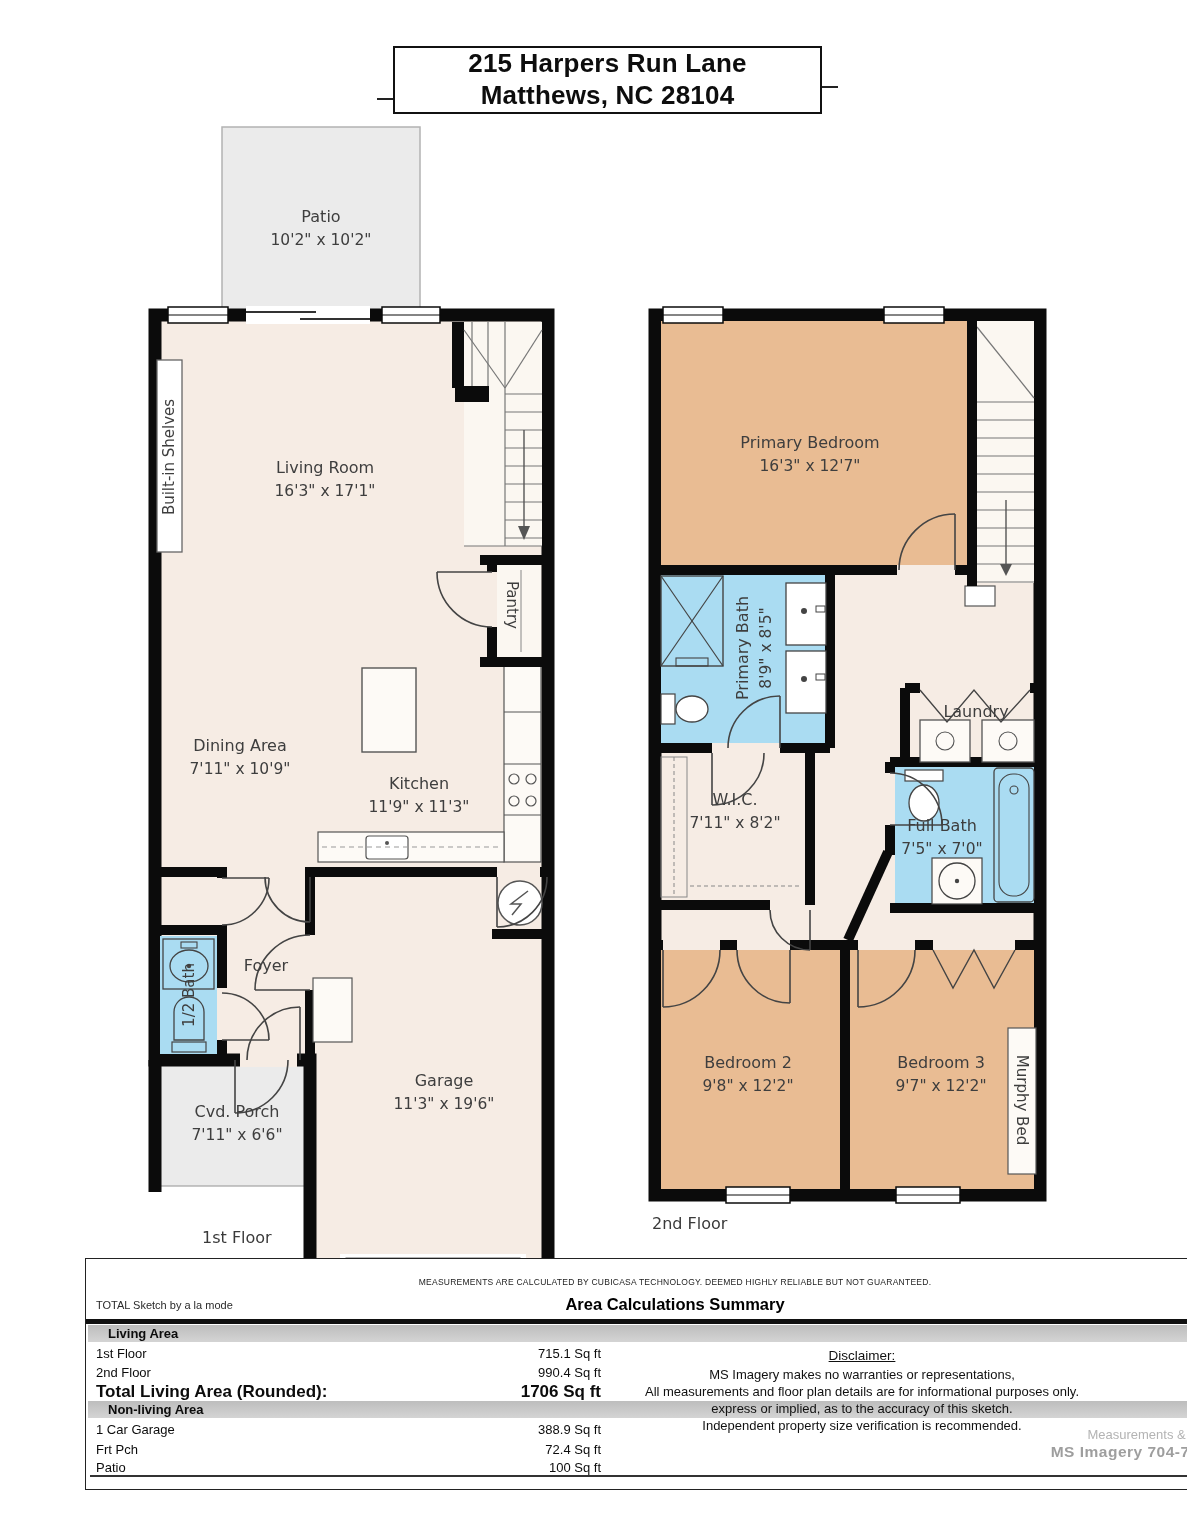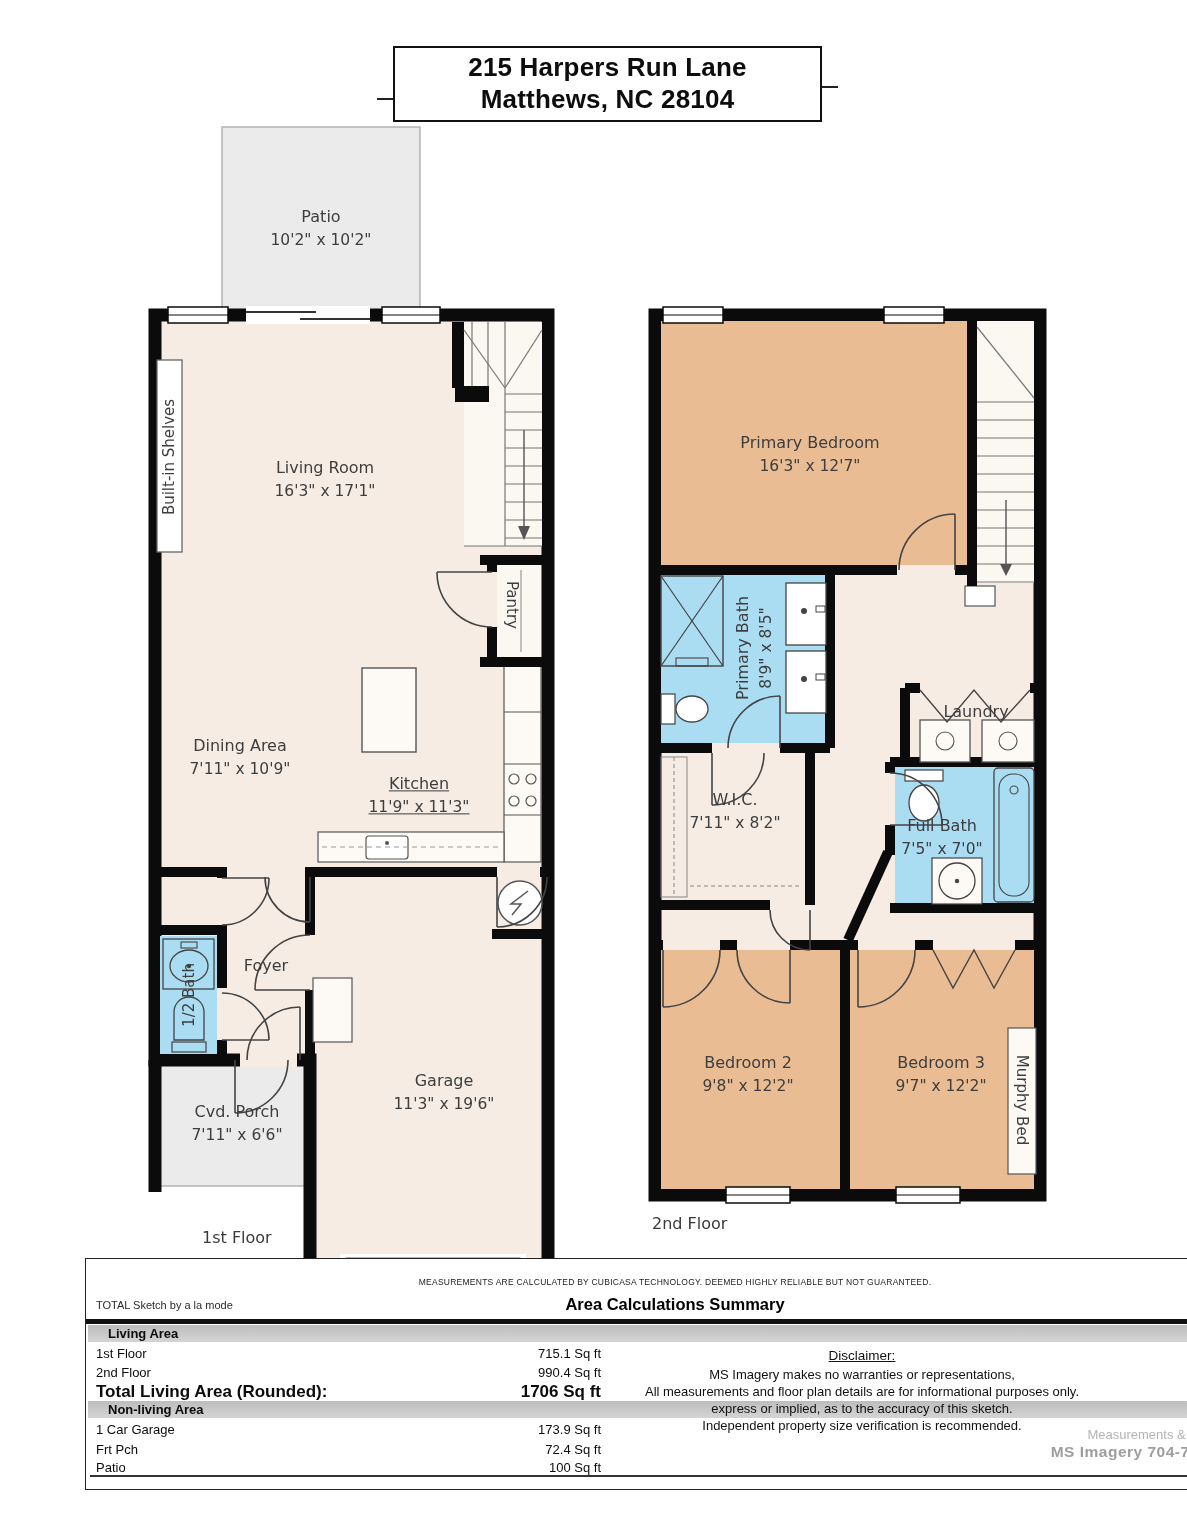--- a/index.html
+++ b/index.html
@@ -1,23 +1,23 @@
 <!DOCTYPE html>
 <html><head>
 <meta charset="utf-8">
 <style>
   html,body{margin:0;padding:0;background:#fff;}
   .canvas{position:relative;width:1187px;height:1536px;background:#ffffff;overflow:hidden;
           font-family:"DejaVu Sans",sans-serif;}
   .plans{position:absolute;left:0;top:0;}
 
   
-  .title-box{position:absolute;left:393px;top:46px;width:429px;height:76px;background:#fff;
+  .title-box{position:absolute;left:393px;top:46px;width:429px;height:68px;background:#fff;
              border:2.5px solid #111;box-sizing:border-box;display:flex;flex-direction:column;
-             align-items:center;justify-content:center;z-index:4;}
+             align-items:center;justify-content:flex-end;z-index:4;}
   .title-box .t{font-family:"Liberation Sans",sans-serif;font-size:26px;font-weight:600;
                 color:#0d0d0d;line-height:1.23;letter-spacing:.2px;}
   .stub{position:absolute;height:2px;background:#222;z-index:3;}
 
   
   .lbl{position:absolute;transform:translate(-50%,-50%);text-align:center;color:#3e3e3e;
        font-size:16px;line-height:1.5;white-space:nowrap;z-index:5;}
   .lbl .d{display:block;font-size:15.5px;}
   .rot-ccw{transform:translate(-50%,-50%) rotate(-90deg);}
   .rot-cw{transform:translate(-50%,-50%) rotate(90deg);}
@@ -300,21 +300,21 @@
   <div class="lbl" style="left:321px;top:229px;">
     <span>Patio</span><span class="d">10'2" x 10'2"</span></div>
   <div class="lbl" style="left:325px;top:480px;">
     <span>Living Room</span><span class="d">16'3" x 17'1"</span></div>
   <div class="lbl rot-ccw sm" style="left:169px;top:457px;">
     <span>Built-in Shelves</span></div>
   <div class="lbl rot-cw sm" style="left:512px;top:605px;">
     <span>Pantry</span></div>
   <div class="lbl" style="left:240px;top:758px;">
     <span>Dining Area</span><span class="d">7'11" x 10'9"</span></div>
-  <div class="lbl" style="left:419px;top:796px;text-decoration:underline;">
+  <div class="lbl" style="left:419px;top:796px;">
     <span>Kitchen</span><span class="d">11'9" x 11'3"</span></div>
   <div class="lbl" style="left:266px;top:966px;">
     <span>Foyer</span></div>
   <div class="lbl rot-ccw sm" style="left:189px;top:995px;">
     <span>1/2 Bath</span></div>
   <div class="lbl" style="left:237px;top:1124px;">
     <span>Cvd. Porch</span><span class="d">7'11" x 6'6"</span></div>
   <div class="lbl" style="left:444px;top:1093px;">
     <span>Garage</span><span class="d">11'3" x 19'6"</span></div>
   <div class="floor-tag" style="left:202px;top:1228px;">1st Floor</div>
@@ -354,21 +354,21 @@
       <span class="rv">990.4 Sq ft</span>
       </div>
     <div class="row bold" style="top:123px;">
       <span class="rl">Total Living Area (Rounded):</span>
       <span class="rv">1706 Sq ft</span>
       </div>
 
     <div class="band" style="top:142px;">Non-living Area</div>
     <div class="row" style="top:161px;">
       <span class="rl">1 Car Garage</span>
-      <span class="rv">173.9 Sq ft</span>
+      <span class="rv">388.9 Sq ft</span>
       </div>
     <div class="row" style="top:181px;">
       <span class="rl">Frt Pch</span>
       <span class="rv">72.4 Sq ft</span>
       </div>
     <div class="row" style="top:199px;">
       <span class="rl">Patio</span>
       <span class="rv">100 Sq ft</span>
       </div>
     <div class="bottomline"></div>

